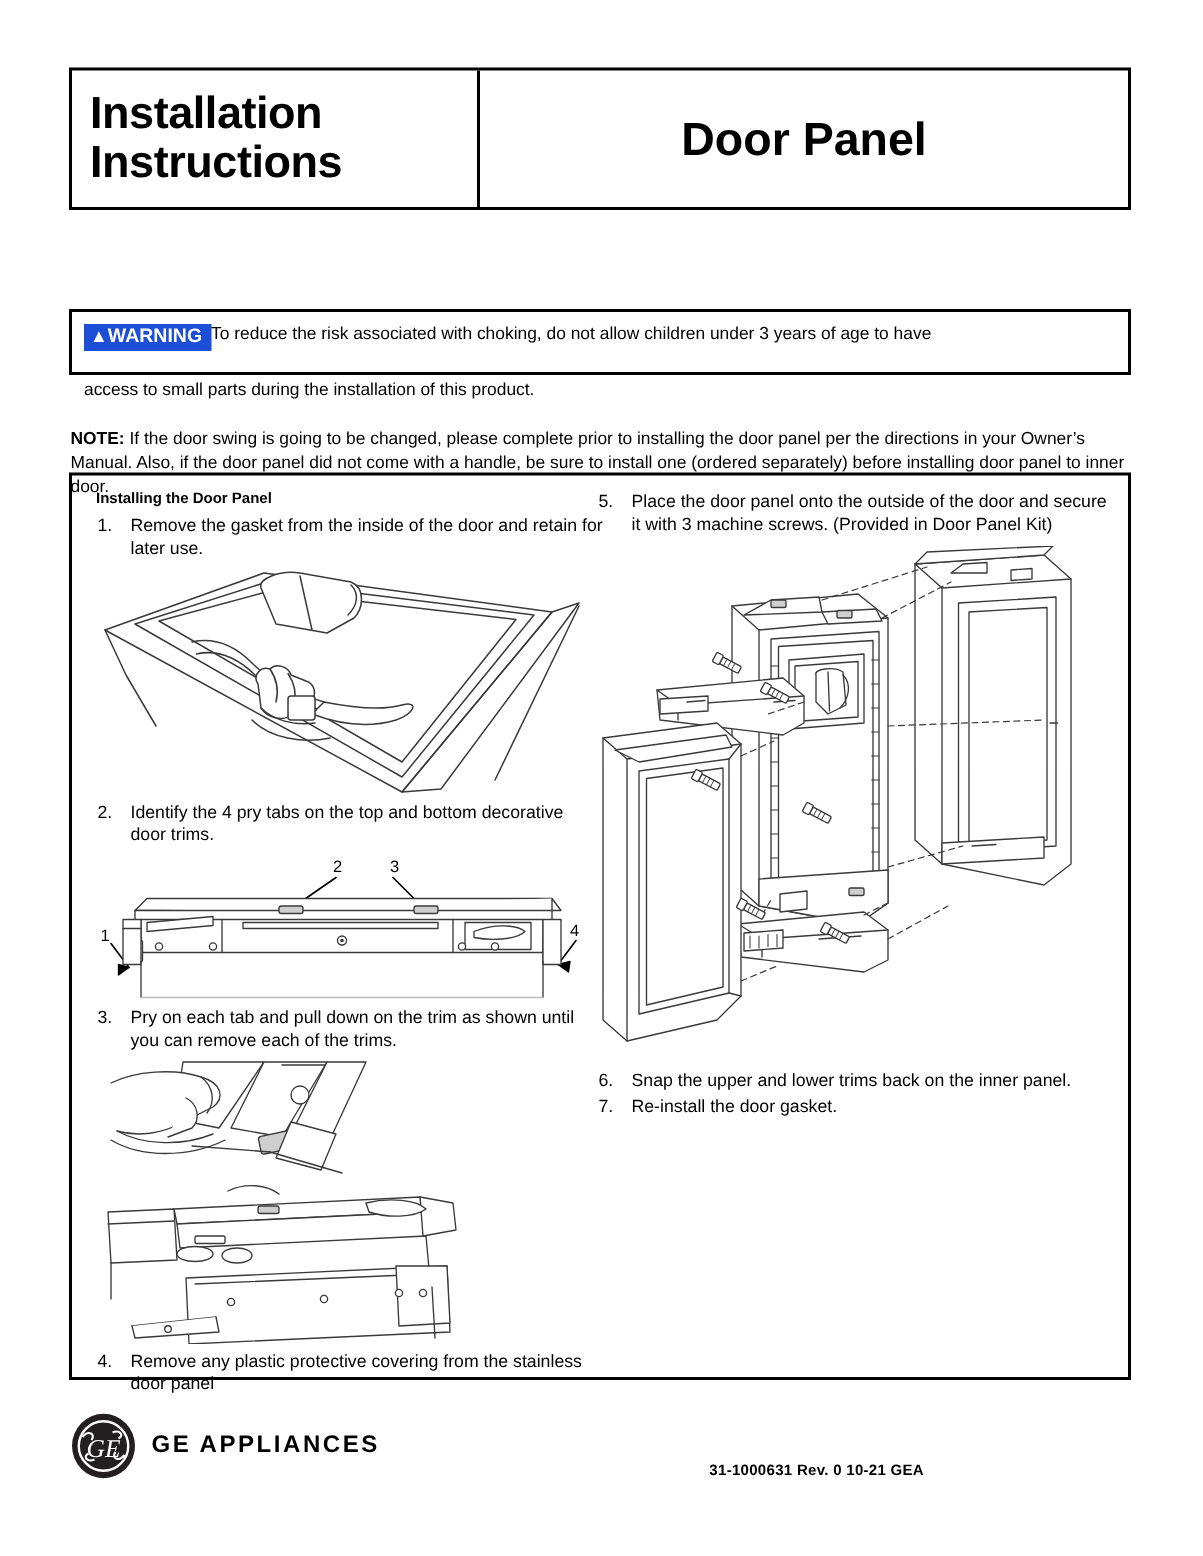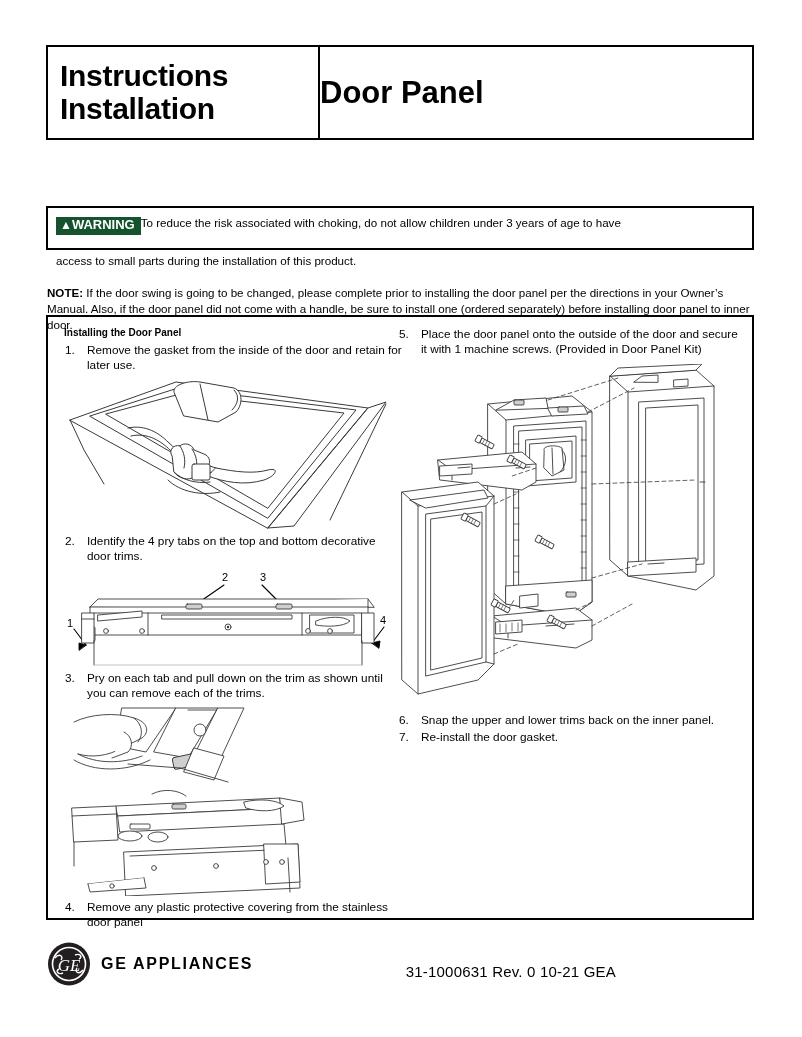--- a/index.html
+++ b/index.html
@@ -20,41 +20,41 @@
   .header-left{
     width:272px; box-sizing:border-box;
     border-right:2px solid #000;
     display:flex; flex-direction:column; justify-content:center;
     padding-left:12px;
   }
   .header-left .ln{
     font-size:30px; font-weight:bold; line-height:1.08; letter-spacing:-0.3px;
   }
   .header-right{
-    flex:1; display:flex; align-items:center; 
+    flex:1; display:flex; align-items:center; justify-content:center;
   }
   .header-right .title{ font-size:31px; font-weight:bold; letter-spacing:0px; }
 
   
   .questions-box{
     position:absolute; left:46px; top:154px; width:708px; height:36px;
     border:2px solid #000; box-sizing:border-box;
     padding:4px 0 0 10px;
   }
   .questions-box .q{ font-size:11.3px; font-weight:bold; line-height:1.38; }
   .questions-box .q2{ padding-left:14px; }
 
   
   .warning-box{
     position:absolute; left:46px; top:206px; width:708px; height:44px;
     border:2px solid #000; box-sizing:border-box;
     padding:5px 8px 0 8px;
   }
   .warn-badge{
-    display:inline-block; background:#14532d; color:#fff;
+    display:inline-block; background:#1d4ed8; color:#fff;
     font-size:13px; font-weight:bold; letter-spacing:0px;
     padding:1px 6px 2px 4px; vertical-align:-2px; line-height:1.15;
   }
   .warn-badge .tri{ font-size:12px; vertical-align:0px; }
   .warn-text{ font-size:11.6px; line-height:1.45; }
   .warn-line2{ font-size:11.6px; line-height:1.45; margin-top:18px; }
 
   
   .note{
     position:absolute; left:47px; top:259px; width:710px;
@@ -82,33 +82,33 @@
   .fig{ position:relative; }
   svg{ display:block; }
 
   
   .footer{ position:absolute; left:0; top:940px; width:664px; height:60px; }
   .ge-logo-wrap{ position:absolute; left:47px; top:2px; display:flex; align-items:center; }
   .ge-word{
     font-size:16px; font-weight:bold; letter-spacing:1.7px; margin-left:10px;
   }
   .doc-num{
-    position:absolute; right:48px; top:23px;
-    font-size:15px; font-weight:normal; letter-spacing:0.2px;
+    position:absolute; right:48px; top:35px;
+    font-size:10px; font-weight:bold; letter-spacing:0.2px;
   }
 </style>
 </head>
 <body>
 
 <div class="page">
 
   <div class="header-box">
     <div class="header-left">
+      <div class="ln">Installation</div>
       <div class="ln">Instructions</div>
-      <div class="ln">Installation</div>
     </div>
     <div class="header-right">
       <div class="title">Door Panel</div>
     </div>
   </div>
 
 
   <div class="warning-box">
     <span class="warn-badge"><span class="tri">▲</span><span>WARNING</span></span><span class="warn-text">To reduce the risk associated with choking, do not allow children under 3 years of age to have</span>
     <div class="warn-line2">access to small parts during the installation of this product.</div>
@@ -277,21 +277,21 @@
       <div class="step" style="margin-top:4px;">
         <div class="num">4.</div>
         <div class="txt">Remove any plastic protective covering from the stainless door panel</div>
       </div>
     </div>
 
     <div class="col-right">
 
       <div class="step">
         <div class="num">5.</div>
-        <div class="txt">Place the door panel onto the outside of the door and secure it with 1 machine screws. (Provided in Door Panel Kit)</div>
+        <div class="txt">Place the door panel onto the outside of the door and secure it with 3 machine screws. (Provided in Door Panel Kit)</div>
       </div>
 
       <div class="fig" style="margin:6px 0 0 0;">
         <svg width="340" height="345" viewBox="0 0 340 345" fill="none" stroke="#3a3a3a" stroke-width="0.9" stroke-linejoin="round" stroke-linecap="round">
 
           <path d="M214 12 L300 6 L318 22 L318 212 L300 226 L232 212 L214 196 Z" fill="#fff" stroke="#3a3a3a"></path>
           <path d="M214 12 L232 28 L232 212" stroke="#3a3a3a"></path>
           <path d="M232 28 L318 22" stroke="#3a3a3a"></path>
           <path d="M243 38 L308 34 L308 200 L243 204 Z" stroke="#3a3a3a" fill="#fff"></path>
           <path d="M250 44 L302 41 L302 196 L250 199 Z" stroke="#3a3a3a" fill="none"></path>

